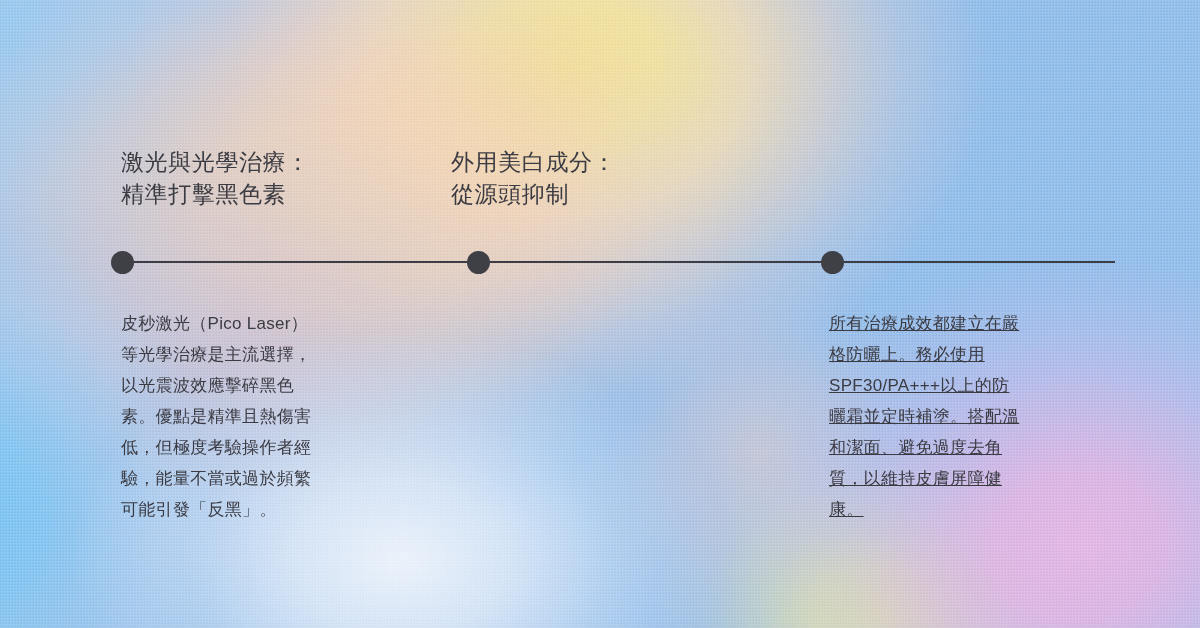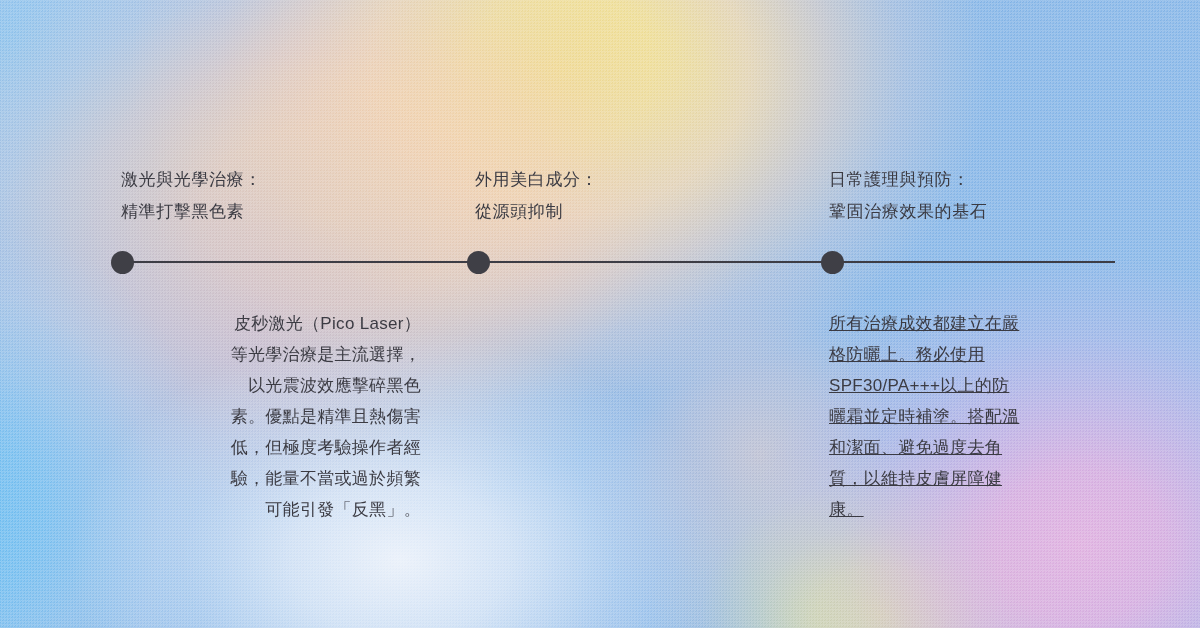--- a/index.html
+++ b/index.html
@@ -127,26 +127,25 @@
 
   
   #content {
     position: absolute;
     inset: 0;
   }
 
   .heading {
     position: absolute;
     color: #3b3b43;
-    font-size: 17px;
+    font-size: 23px;
     line-height: 32px;
     letter-spacing: 0.6px;
     white-space: pre-line;
     font-weight: 400;
-    margin-top: 18px;
   }
 
   .body {
     position: absolute;
     color: #3b3b43;
     font-size: 17px;
     line-height: 31px;
     letter-spacing: 0.3px;
     white-space: pre-line;
     font-weight: 400;
@@ -188,32 +187,30 @@
   <div class="bg-layer" id="bg-apricot"></div>
   <div class="bg-layer" id="bg-lime"></div>
   <div class="bg-layer" id="bg-pink"></div>
   <div class="bg-layer" id="bg-grain"></div>
 
   <div id="content">
 
     <div class="heading" style="left:121px; top:146px; width:330px;">激光與光學治療：
 精準打擊黑色素</div>
 
-    <div class="heading" style="left:475px; top:146px; width:330px;">外用美白成分：
+    <div class="heading" style="left:451px; top:146px; width:330px;">外用美白成分：
 從源頭抑制</div>
 
-    <div class="heading" style="left:829px; top:146px; width:340px;">日常護理與預防：
-鞏固治療效果的基石</div>
 
     <div id="timeline"></div>
     <div class="dot" id="dot-1"></div>
     <div class="dot" id="dot-2"></div>
     <div class="dot" id="dot-3"></div>
 
-    <div class="body" style="left:121px; top:308px; width:300px;text-align:right;">皮秒激光（Pico Laser）
+    <div class="body" style="left:121px; top:308px; width:300px;">皮秒激光（Pico Laser）
 等光學治療是主流選擇，
 以光震波效應擊碎黑色
 素。優點是精準且熱傷害
 低，但極度考驗操作者經
 驗，能量不當或過於頻繁
 可能引發「反黑」。</div>
 
 
     <div class="body" style="left:829px; top:308px; width:300px;text-decoration:underline;">所有治療成效都建立在嚴
 格防曬上。務必使用

